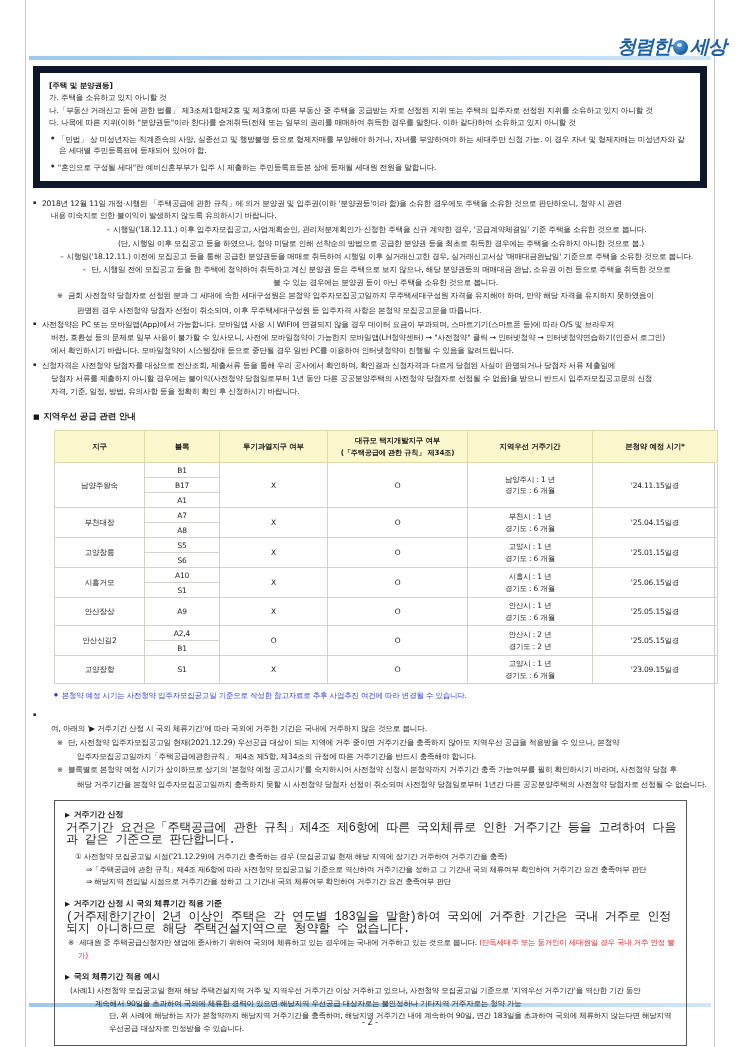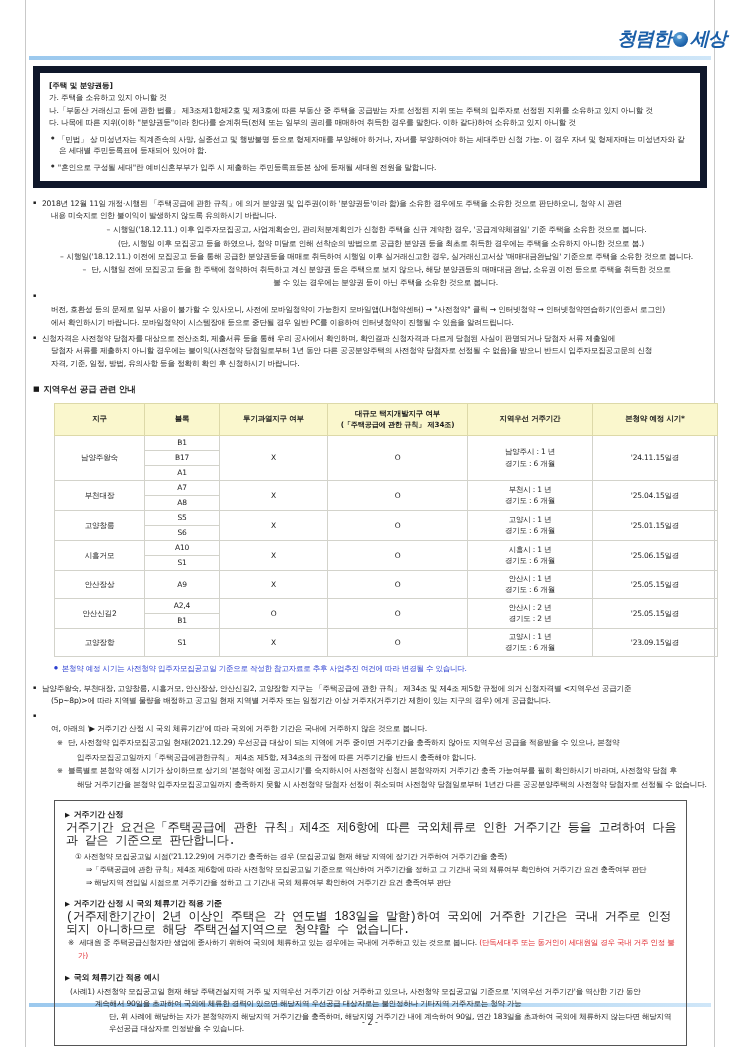--- a/index.html
+++ b/index.html
@@ -21,21 +21,21 @@
     top: 0;
     width: 690px;
     height: 1047px;
     border-left: 1px solid #c9c9c9;
     border-right: 1px solid #c9c9c9;
     box-sizing: border-box;
   }
   .logo-wrap {
     position: absolute;
     right: 14px;
-    top: 24px;
+    top: 32px;
     height: 30px;
     display: flex;
     align-items: center;
     gap: 1px;
   }
   .logo-text {
     font-family: "DejaVu Serif", "Liberation Serif", serif;
     font-size: 19px;
     font-weight: bold;
     font-style: italic;
@@ -322,21 +322,26 @@
       <span>2018년 12월 11일 개정·시행된 「주택공급에 관한 규칙」에 의거 분양권 및 입주권(이하 '분양권등'이라 함)을 소유한 경우에도 주택을 소유한 것으로 판단하오니, 청약 시 관련</span>
       <span class="cont">내용 미숙지로 인한 불이익이 발생하지 않도록 유의하시기 바랍니다.</span>
     </div>
     <div class="b2">시행일('18.12.11.) 이후 입주자모집공고, 사업계획승인, 관리처분계획인가 신청한 주택을 신규 계약한 경우, '공급계약체결일' 기준 주택을 소유한 것으로 봅니다.</div>
     <div class="b2 plain">(단, 시행일 이후 모집공고 등을 하였으나, 청약 미달로 인해 선착순의 방법으로 공급한 분양권 등을 최초로 취득한 경우에는 주택을 소유하지 아니한 것으로 봄.)</div>
     <div class="b2">시행일('18.12.11.) 이전에 모집공고 등을 통해 공급한 분양권등을 매매로 취득하여 시행일 이후 실거래신고한 경우, 실거래신고서상 '매매대금완납일' 기준으로 주택을 소유한 것으로 봅니다.</div>
     <div class="b2">
       <span>단, 시행일 전에 모집공고 등을 한 주택에 청약하여 취득하고 계신 분양권 등은 주택으로 보지 않으나, 해당 분양권등의 매매대금 완납, 소유권 이전 등으로 주택을 취득한 것으로</span>
       <span class="cont" style="padding-left:9px;display:block;text-indent:0;">볼 수 있는 경우에는 분양권 등이 아닌 주택을 소유한 것으로 봅니다.</span>
     </div>
+    <div class="b3">
+      <span>금회 사전청약 당첨자로 선정된 분과 그 세대에 속한 세대구성원은 본청약 입주자모집공고일까지 무주택세대구성원 자격을 유지해야 하며, 만약 해당 자격을 유지하지 못하였음이</span>
+      <span class="cont">판명된 경우 사전청약 당첨자 선정이 취소되며, 이후 무주택세대구성원 등 입주자격 사항은 본청약 모집공고문을 따릅니다.</span>
+    </div>
     <div class="b1">
+      <span>사전청약은 PC 또는 모바일앱(App)에서 가능합니다. 모바일앱 사용 시 WIFI에 연결되지 않을 경우 데이터 요금이 부과되며, 스마트기기(스마트폰 등)에 따라 O/S 및 브라우저</span>
       <span class="cont">버전, 호환성 등의 문제로 일부 사용이 불가할 수 있사오니, 사전에 모바일청약이 가능한지 모바일앱(LH청약센터) → "사전청약" 클릭 → 인터넷청약 → 인터넷청약연습하기(인증서 로그인)</span>
       <span class="cont">에서 확인하시기 바랍니다. 모바일청약이 시스템장애 등으로 중단될 경우 일반 PC를 이용하여 인터넷청약이 진행될 수 있음을 알려드립니다.</span>
     </div>
     <div class="b1">
       <span>신청자격은 사전청약 당첨자를 대상으로 전산조회, 제출서류 등을 통해 우리 공사에서 확인하며, 확인결과 신청자격과 다르게 당첨된 사실이 판명되거나 당첨자 서류 제출일에</span>
       <span class="cont">당첨자 서류를 제출하지 아니할 경우에는 불이익(사전청약 당첨일로부터 1년 동안 다른 공공분양주택의 사전청약 당첨자로 선정될 수 없음)을 받으니 반드시 입주자모집공고문의 신청</span>
       <span class="cont">자격, 기준, 일정, 방법, 유의사항 등을 정확히 확인 후 신청하시기 바랍니다.</span>
     </div>
   </div>
 
@@ -452,24 +457,20 @@
           </td>
           <td rowspan="1">'23.09.15일경</td>
         </tr>
       </tbody>
   </table>
 
   <div class="tbl-note">본청약 예정 시기는 사전청약 입주자모집공고일 기준으로 작성한 참고자료로 추후 사업추진 여건에 따라 변경될 수 있습니다.</div>
 
   <div class="blist" style="margin-top:7px">
     <div class="b1">
-      <span>남양주왕숙, 부천대장, 고양창릉, 시흥거모, 안산장상, 안산신길2, 고양장항 지구는 「주택공급에 관한 규칙」 제34조 및 제4조 제5항 규정에 의거 신청자격별 &lt;지역우선 공급기준</span>
-      <span class="cont">(5p~8p)&gt;에 따라 지역별 물량을 배정하고 공고일 현재 지역별 거주자 또는 일정기간 이상 거주자(거주기간 제한이 있는 지구의 경우) 에게 공급합니다.</span>
-    </div>
-    <div class="b1">
       <span class="cont">여, 아래의 '▶ 거주기간 산정 시 국외 체류기간'에 따라 국외에 거주한 기간은 국내에 거주하지 않은 것으로 봅니다.</span>
     </div>
     <div class="b3">
       <span>단, 사전청약 입주자모집공고일 현재(2021.12.29) 우선공급 대상이 되는 지역에 거주 중이면 거주기간을 충족하지 않아도 지역우선 공급을 적용받을 수 있으나, 본청약</span>
       <span class="cont">입주자모집공고일까지「주택공급에관한규칙」 제4조 제5항, 제34조의 규정에 따른 거주기간을 반드시 충족해야 합니다.</span>
     </div>
     <div class="b3">
       <span>블록별로 본청약 예정 시기가 상이하므로 상기의 '본청약 예정 공고시기'를 숙지하시어 사전청약 신청시 본청약까지 거주기간 충족 가능여부를 필히 확인하시기 바라며, 사전청약 당첨 후</span>
       <span class="cont">해당 거주기간을 본청약 입주자모집공고일까지 충족하지 못할 시 사전청약 당첨자 선정이 취소되며 사전청약 당첨일로부터 1년간 다른 공공분양주택의 사전청약 당첨자로 선정될 수 없습니다.</span>
     </div>

